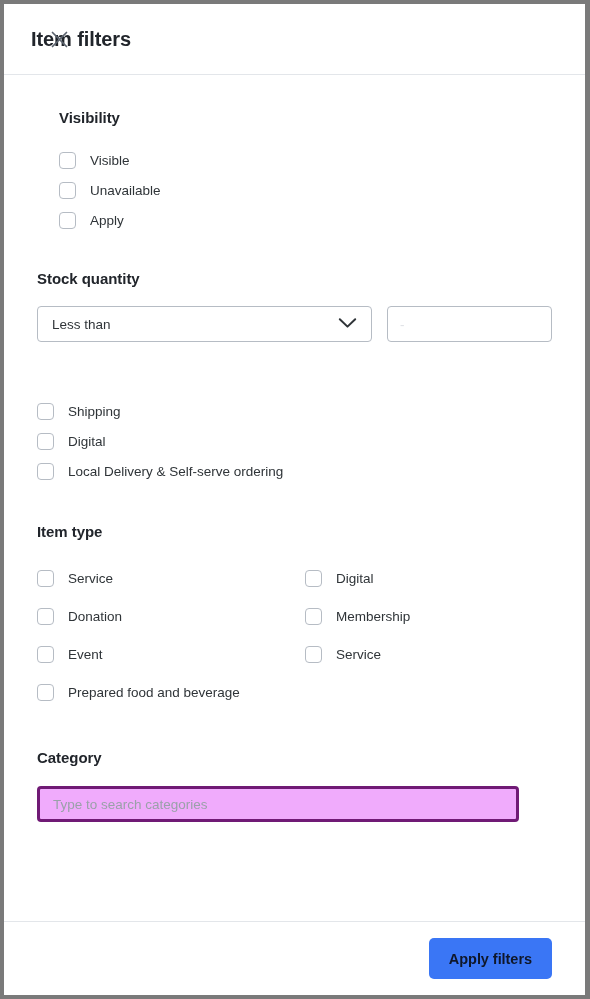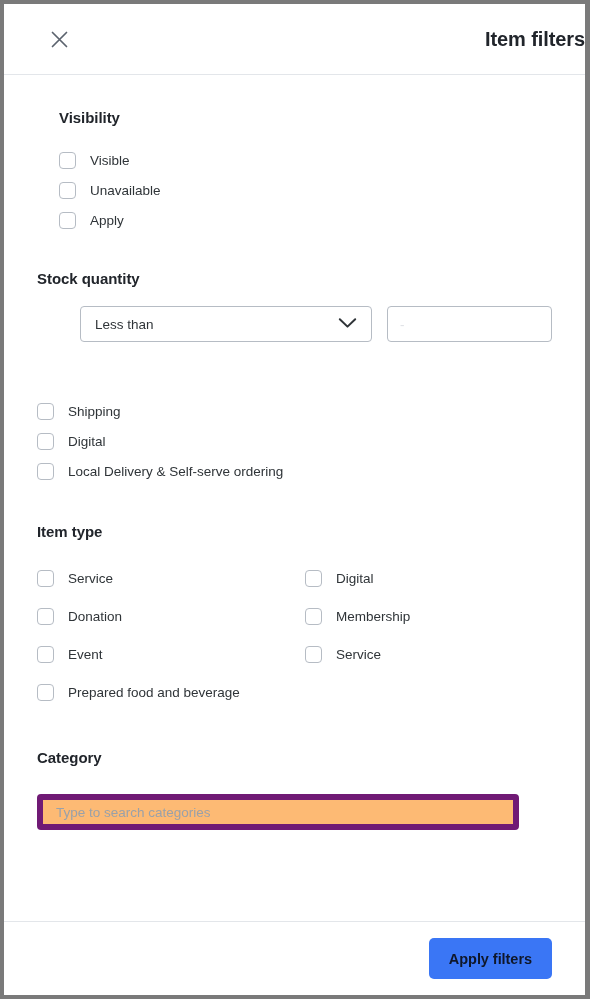--- a/index.html
+++ b/index.html
@@ -51,21 +51,21 @@
     align-items: center;
     justify-content: center;
     cursor: pointer;
     background: none;
     border: none;
     padding: 0;
   }
   .close-btn svg { display: block; }
   .modal-title {
     width: 100%;
-    text-align: right;
+    text-align: left;
     font-size: 20px;
     font-weight: 700;
     color: #21252b;
     letter-spacing: -0.1px;
     padding-left: 27px;
   }
 
   
   .modal-body {
     flex: 1 1 auto;
@@ -122,21 +122,20 @@
     align-items: center;
   }
   .grid2 .opt { height: 30px; }
   .grid2 .span2 { grid-column: 1 / span 2; }
 
   
   .stock-row {
     margin-top: 19px;
     display: flex;
     gap: 15px;
-    margin-left: 43px;
   }
   .select-box {
     position: relative;
     width: 345px;
     height: 36px;
     border: 1px solid #b6bcc4;
     border-radius: 4px;
     background: #fff;
     display: flex;
     align-items: center;
@@ -157,27 +156,27 @@
     background: #fff;
     font-family: "Liberation Sans", sans-serif;
     font-size: 13.5px;
     color: #2f3438;
     padding: 0 12px;
     outline: none;
   }
   .num-input::placeholder { color: #dfe2e6; }
 
   .cat-input {
-    margin-top: 28px;
+    margin-top: 20px;
     display: block;
     width: 482px;
     height: 36px;
-    border: 6px solid #701a75;
+    border: 3px solid #701a75;
     border-radius: 4px;
-    background: #fdba74;
+    background: #f0abfc;
     font-family: "Liberation Sans", sans-serif;
     font-size: 13.5px;
     color: #2f3438;
     padding: 0 13px;
     outline: none;
   }
   .cat-input::placeholder { color: #9aa1a9; }
 
   
   .modal-footer {

